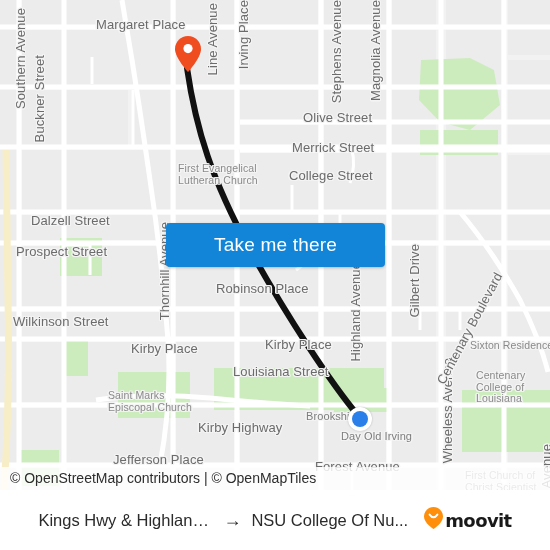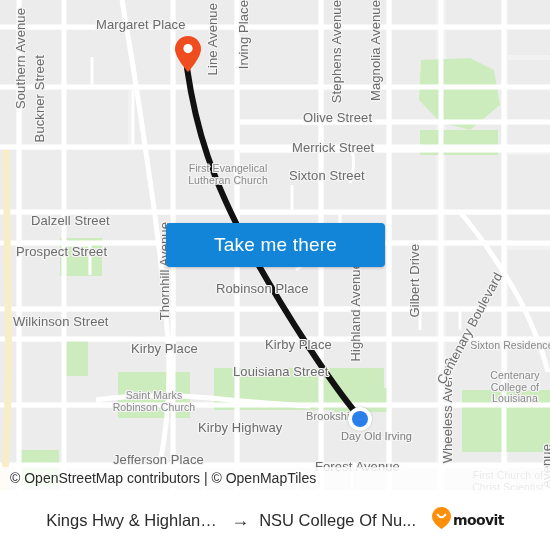--- a/index.html
+++ b/index.html
@@ -36,21 +36,20 @@
     letter-spacing: 0.1px;
     text-shadow:
       -1.4px 0 #f4f4f4, 1.4px 0 #f4f4f4, 0 -1.4px #f4f4f4, 0 1.4px #f4f4f4,
       -1px -1px #f4f4f4, 1px -1px #f4f4f4, -1px 1px #f4f4f4, 1px 1px #f4f4f4;
     pointer-events: none;
   }
   .maplabel.vert { transform-origin: 0 0; }
   .maplabel.poi {
     font-size: 10.5px;
     color: #8a8a8a;
-    text-align: center;
     line-height: 11.5px;
     white-space: normal;
   }
   .maplabel.small { font-size: 11px; color: #7d7d7d; }
 
   
   #attribution {
     position: absolute;
     left: 0; bottom: 0;
     width: 550px;
@@ -112,21 +111,21 @@
     overflow: hidden;
     text-overflow: ellipsis;
     white-space: nowrap;
     font-family: "Liberation Sans", sans-serif;
   }
   #arrow-icon { color: #2b2b2b; font-size: 18px; line-height: 1; padding: 0 2px; }
   #moovit-logo {
     display: flex; align-items: center; gap: 2px; margin-left: 8px;
   }
   #moovit-wordmark {
-    font-size: 14px;
+    font-size: 18px;
     font-weight: bold;
     color: #1a1a1a;
     letter-spacing: -0.6px;
     font-family: "DejaVu Sans", sans-serif;
   }
 </style>
 </head>
 <body>
 
 <div id="app">
@@ -298,21 +297,21 @@
     <div id="street-labels">
         <div class="maplabel vert" style="left: 13px; top: 8px; transform: rotate(-90deg) translateX(-100%);">Southern Avenue</div>
         <div class="maplabel vert" style="left: 32px; top: 55px; transform: rotate(-90deg) translateX(-100%);">Buckner Street</div>
         <div class="maplabel" style="left: 96px; top: 17px;">Margaret Place</div>
         <div class="maplabel vert" style="left: 205px; top: 3px; transform: rotate(-90deg) translateX(-100%);">Line Avenue</div>
         <div class="maplabel vert" style="left: 236px; top: 0px; transform: rotate(-90deg) translateX(-100%);">Irving Place</div>
         <div class="maplabel vert" style="left: 329px; top: 0px; transform: rotate(-90deg) translateX(-100%);">Stephens Avenue</div>
         <div class="maplabel vert" style="left: 368px; top: 0px; transform: rotate(-90deg) translateX(-100%);">Magnolia Avenue</div>
         <div class="maplabel" style="left: 303px; top: 110px;">Olive Street</div>
         <div class="maplabel" style="left: 292px; top: 140px;">Merrick Street</div>
-        <div class="maplabel" style="left: 289px; top: 168px;">Sixton Street</div>
+        <div class="maplabel" style="left: 289px; top: 168px;">College Street</div>
         <div class="maplabel" style="left: 31px; top: 213px;">Dalzell Street</div>
         <div class="maplabel" style="left: 16px; top: 244px;">Prospect Street</div>
         <div class="maplabel vert" style="left: 157px; top: 222px; transform: rotate(-90deg) translateX(-100%);">Thornhill Avenue</div>
         <div class="maplabel" style="left: 13px; top: 314px;">Wilkinson Street</div>
         <div class="maplabel" style="left: 216px; top: 281px;">Robinson Place</div>
         <div class="maplabel" style="left: 131px; top: 341px;">Kirby Place</div>
         <div class="maplabel" style="left: 265px; top: 337px;">Kirby Place</div>
         <div class="maplabel" style="left: 233px; top: 364px;">Louisiana Street</div>
         <div class="maplabel vert" style="left: 348px; top: 262px; transform: rotate(-90deg) translateX(-100%);">Highland Avenue</div>
         <div class="maplabel vert" style="left: 407px; top: 244px; transform: rotate(-90deg) translateX(-100%);">Gilbert Drive</div>
@@ -320,21 +319,21 @@
         <div class="maplabel vert" style="left: 492px; top: 270px; transform: rotate(-62deg) translateX(-100%);">Centenary Boulevard</div>
         <div class="maplabel" style="left: 198px; top: 420px;">Kirby Highway</div>
         <div class="maplabel" style="left: 113px; top: 452px;">Jefferson Place</div>
         <div class="maplabel" style="left: 315px; top: 459px;">Forest Avenue</div>
         <div class="maplabel vert" style="left: 539px; top: 444px; transform: rotate(-90deg) translateX(-100%);">Alexander Avenue</div>
         <div class="maplabel small" style="left: 306px; top: 410px;">Brookshire</div>
         <div class="maplabel small" style="left: 341px; top: 430px;">Day Old Irving</div>
       </div>
     <div id="poi-labels">
         <div class="maplabel poi" style="left: 178px; top: 163px; width: 100px;">First Evangelical Lutheran Church</div>
-        <div class="maplabel poi" style="left: 108px; top: 390px; width: 92px;">Saint Marks Robinson Church</div>
+        <div class="maplabel poi" style="left: 108px; top: 390px; width: 92px;">Saint Marks Episcopal Church</div>
         <div class="maplabel poi" style="left: 470px; top: 340px; width: 84px;">Sixton Residence</div>
         <div class="maplabel poi" style="left: 476px; top: 370px; width: 78px;">Centenary College of Louisiana</div>
         <div class="maplabel poi" style="left: 465px; top: 470px; width: 86px;">First Church of Christ Scientist</div>
       </div>
 
     <div id="dest-pin">
       <svg width="26" height="36" viewBox="0 0 26 36">
         <path d="M13 0 C5.8 0 0 5.8 0 13 C0 22 13 36 13 36 C13 36 26 22 26 13 C26 5.8 20.2 0 13 0 Z" fill="#ef4c20"></path>
         <circle cx="13" cy="12.6" r="4.6" fill="#ffffff"></circle>
       </svg>

